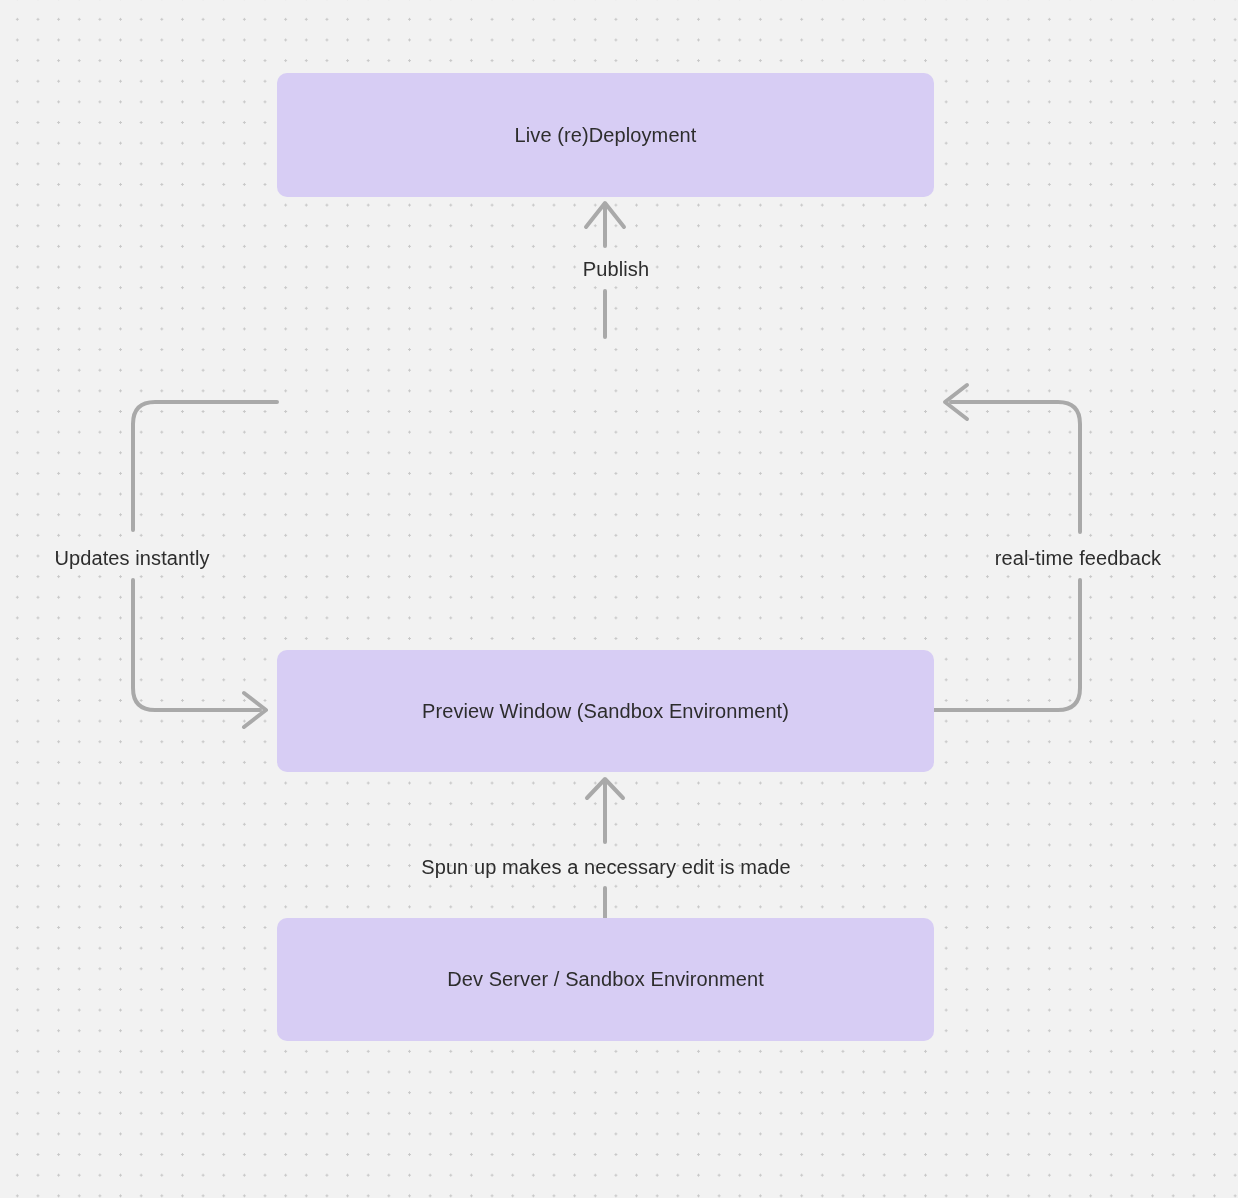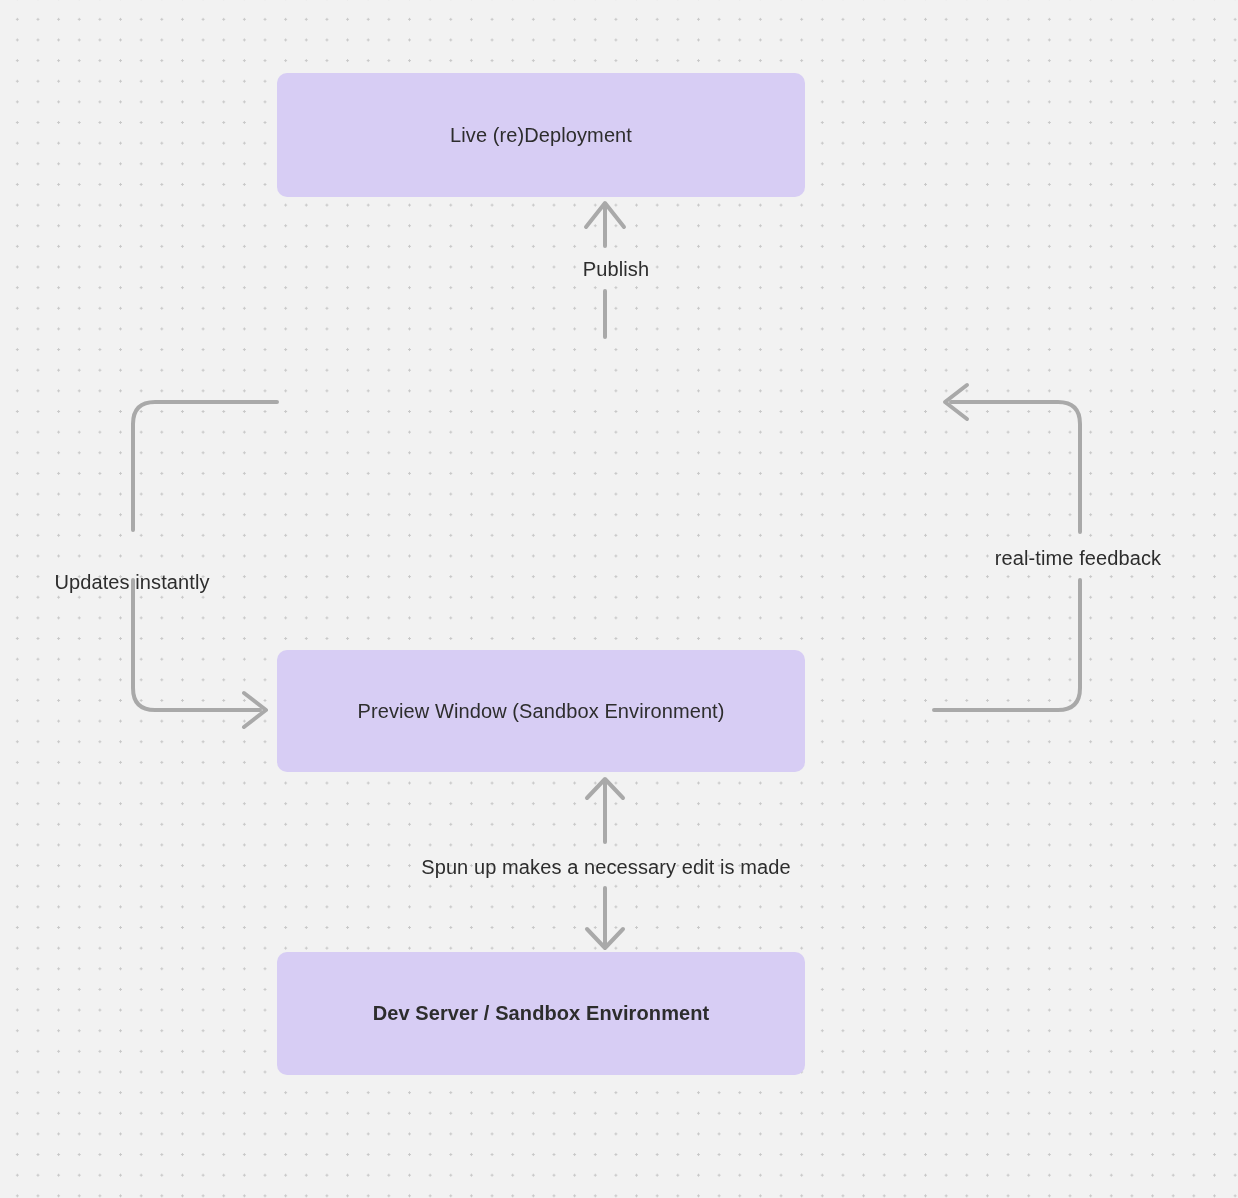--- a/index.html
+++ b/index.html
@@ -34,45 +34,45 @@
   .arrows path, .arrows polyline, .arrows line {
     fill: none;
     stroke: var(--arrow);
     stroke-width: 4;
     stroke-linecap: round;
     stroke-linejoin: round;
   }
   .node {
     position: absolute;
     left: 277px;
-    width: 528px;
+    width: 657px;
     background: var(--node-fill);
     border-radius: 10px;
     display: flex;
     align-items: center;
     justify-content: center;
     text-align: center;
     font-size: 20px;
     color: var(--text);
     letter-spacing: 0.1px;
   }
   .node-1 { top: 73px;  height: 124px; }
   .node-2 { top: 343px; height: 120px; }
   .node-3 { top: 650px; height: 122px; }
-  .node-4 { top: 952px; height: 123px; font-weight: bold; }
+  .node-4 { top: 918px; height: 123px; }
   .edge-label {
     position: absolute;
     transform: translate(-50%, -50%);
     font-size: 20px;
     color: var(--text);
     white-space: nowrap;
     letter-spacing: 0.1px;
   }
   .label-publish  { left: 605px;  top: 269px; margin-left: 11px; }
-  .label-updates  { left: 132px;  top: 558px; margin-top: 24px; }
+  .label-updates  { left: 132px;  top: 558px; }
   .label-feedback { left: 1078px; top: 558px; }
   .label-spunup   { left: 606px;  top: 867px; }
 </style>
 </head>
 <body>
 
 <div class="canvas">
 
   <svg class="arrows" viewBox="0 0 1238 1198" xmlns="http://www.w3.org/2000/svg" aria-hidden="true">
 

